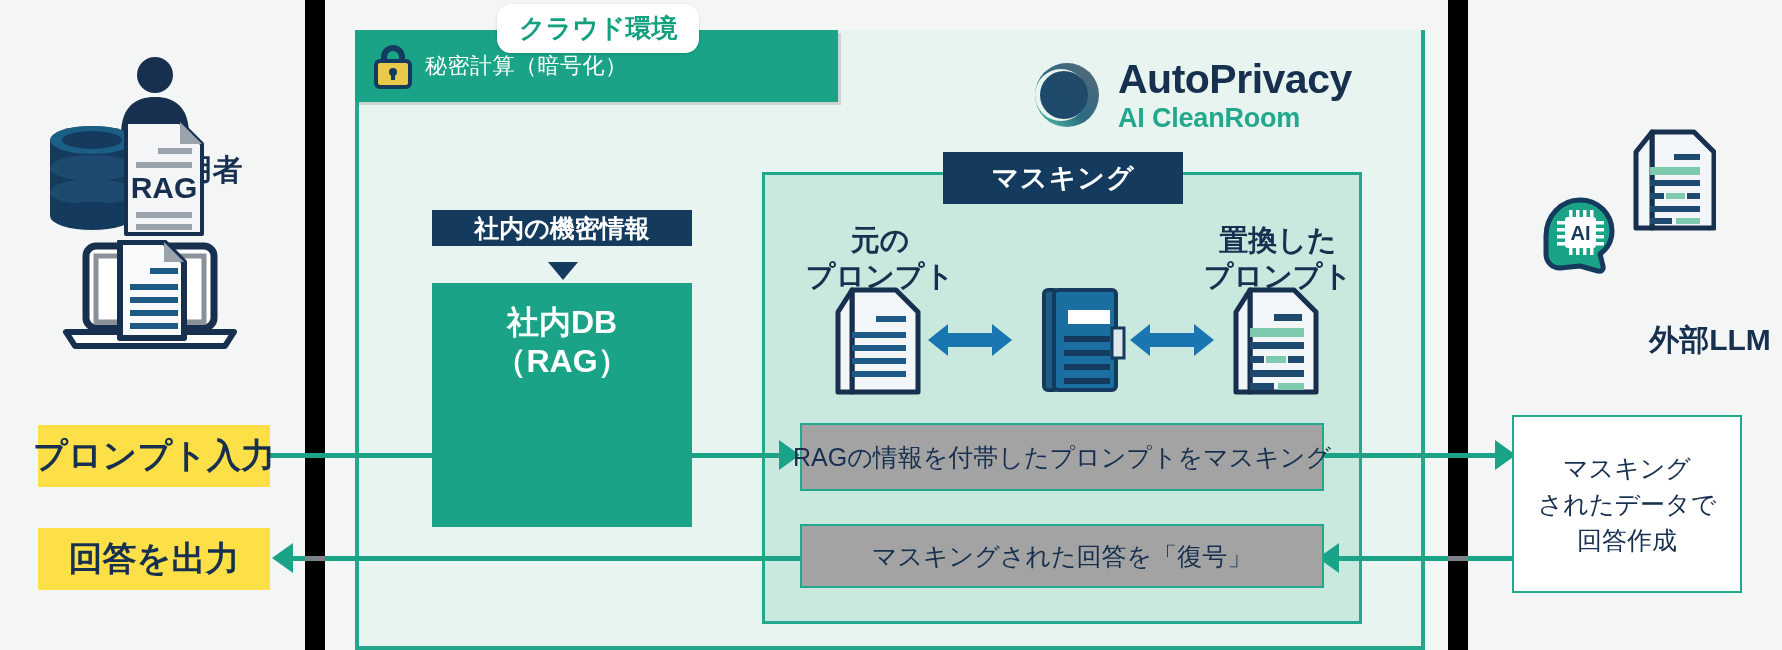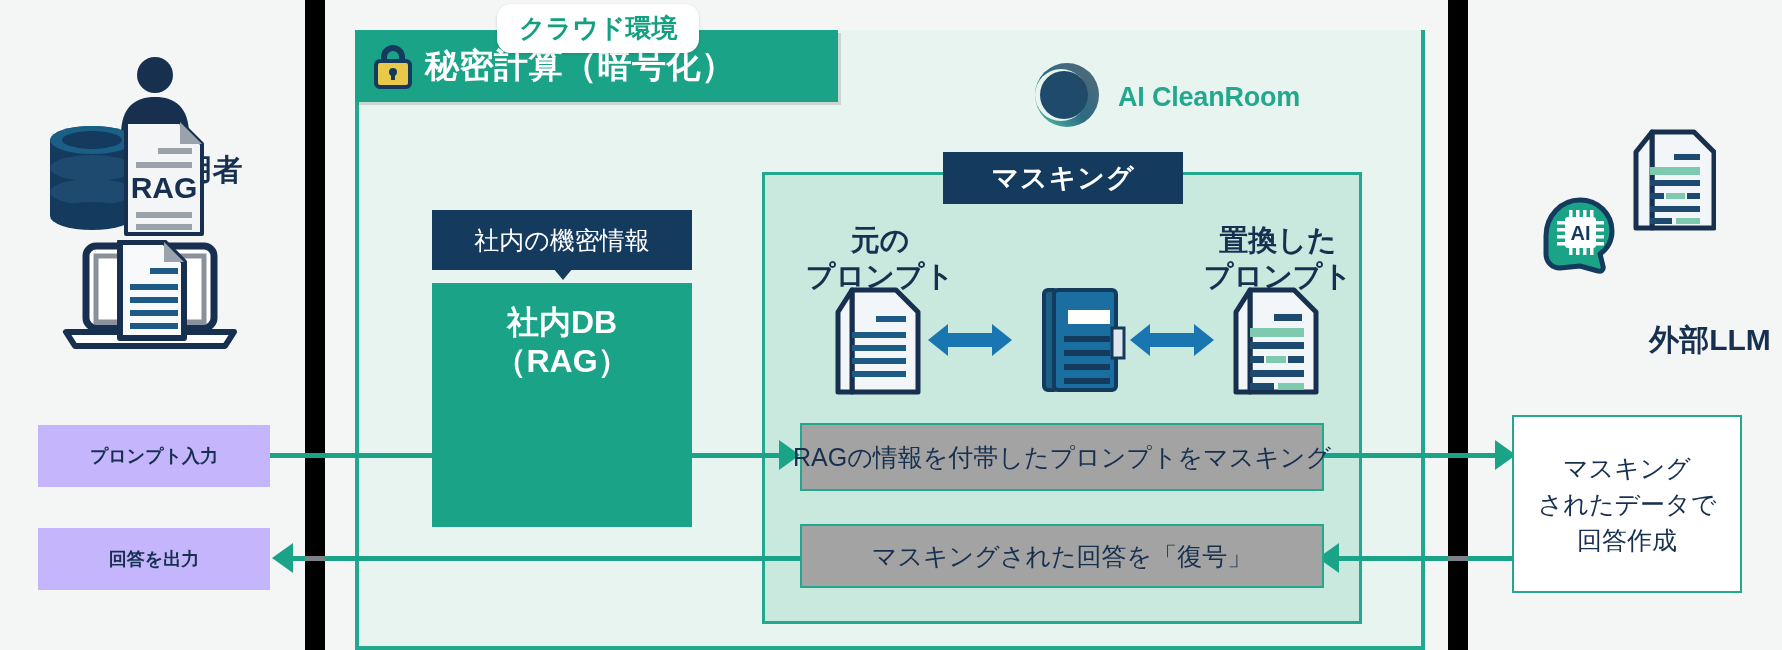--- a/index.html
+++ b/index.html
@@ -18,21 +18,21 @@
     background:#e8f4ef;border:4px solid #23a88e;border-top:none;
     box-sizing:border-box;
   }
   #cloud-header{
     position:absolute;left:355px;top:30px;width:483px;height:72px;
     background:#1aa387;display:flex;align-items:center;gap:12px;
     padding-left:18px;box-sizing:border-box;
     box-shadow:3px 3px 0 rgba(0,0,0,.12);
   }
   #cloud-header .htext{
-    color:#ffffff;font-size:34px;font-weight:700;letter-spacing:.5px;white-space:nowrap;
+    color:#ffffff;font-size:22px;font-weight:400;letter-spacing:.5px;white-space:nowrap;
   }
   #cloud-tag{
     position:absolute;left:497px;top:4px;
     background:#ffffff;border-radius:14px;
     padding:7px 22px;color:#13a07f;font-size:26px;font-weight:700;
     box-shadow:0 1px 3px rgba(0,0,0,.15);white-space:nowrap;z-index:5;
   }
 
   
   .lock-ico{width:40px;height:46px;position:relative;flex:0 0 auto;}
@@ -44,31 +44,31 @@
   #brand .b1{font-size:41px;font-weight:700;color:#17304f;letter-spacing:-.5px;}
   #brand .b2{font-size:27px;font-weight:700;color:#23a88e;letter-spacing:-.2px;margin-top:5px;}
 
   
   #user-icon{position:absolute;left:115px;top:55px;width:80px;height:80px;}
   #user-label{position:absolute;left:0;top:150px;width:305px;text-align:center;
      font-size:30px;font-weight:700;color:#17304f;}
   #laptop-icon{position:absolute;left:62px;top:240px;width:176px;height:112px;}
 
   .white-chip{
-     position:absolute;background:#c4b5fd;display:flex;align-items:center;justify-content:center;
-     font-size:18px;font-weight:700;color:#17304f;white-space:nowrap;
+     position:absolute;background:#fde047;display:flex;align-items:center;justify-content:center;
+     font-size:34px;font-weight:700;color:#17304f;white-space:nowrap;
   }
   #chip-prompt-in{left:38px;top:425px;width:232px;height:62px;}
   #chip-answer-out{left:38px;top:528px;width:232px;height:62px;}
 
   
   #db-callout{
-    position:absolute;left:432px;top:210px;width:260px;height:60px;background:#143a5e;
+    position:absolute;left:432px;top:210px;width:260px;height:36px;background:#143a5e;
     display:flex;align-items:center;justify-content:center;
-    color:#fff;font-size:25px;font-weight:400;
+    color:#fff;font-size:25px;font-weight:700;
   }
   #db-callout-tip{
     position:absolute;left:548px;top:262px;width:0;height:0;
     border-left:15px solid transparent;border-right:15px solid transparent;
     border-top:18px solid #143a5e;
   }
   #db-box{
     position:absolute;left:432px;top:283px;width:260px;height:244px;background:#1aa387;
   }
   #db-box .dbtitle{
@@ -207,20 +207,21 @@
         <linearGradient id="gball" x1="0" y1="1" x2="1" y2="0">
           <stop offset="0%" stop-color="#1d4a6e"></stop>
           <stop offset="100%" stop-color="#214a66"></stop>
         </linearGradient>
       </defs>
       <circle cx="37" cy="37" r="32" fill="url(#gmark)"></circle>
       <circle cx="31" cy="37" r="26" fill="#e8f4ef"></circle>
       <circle cx="34" cy="37" r="24" fill="url(#gball)"></circle>
     </svg>
     <div class="btext">
+      <div class="b1">AutoPrivacy</div>
       <div class="b2">AI CleanRoom</div>
     </div>
   </div>
 
   <div id="db-callout">社内の機密情報</div>
   <div id="db-callout-tip"></div>
   <div id="db-box">
     <div class="dbtitle">
       <span>社内DB</span><br>
       <span>（RAG）</span>

